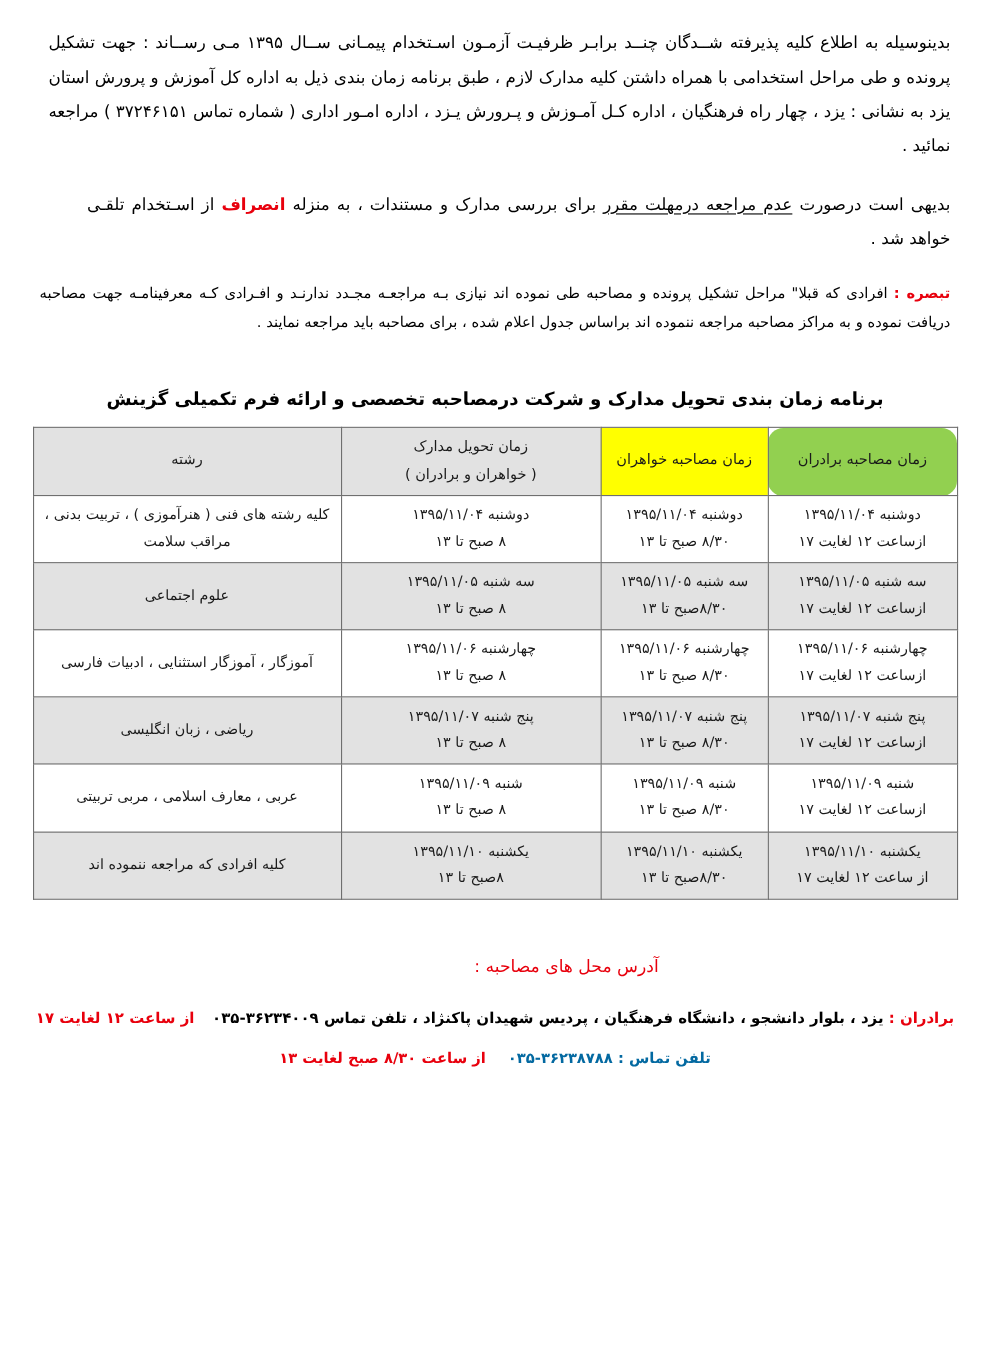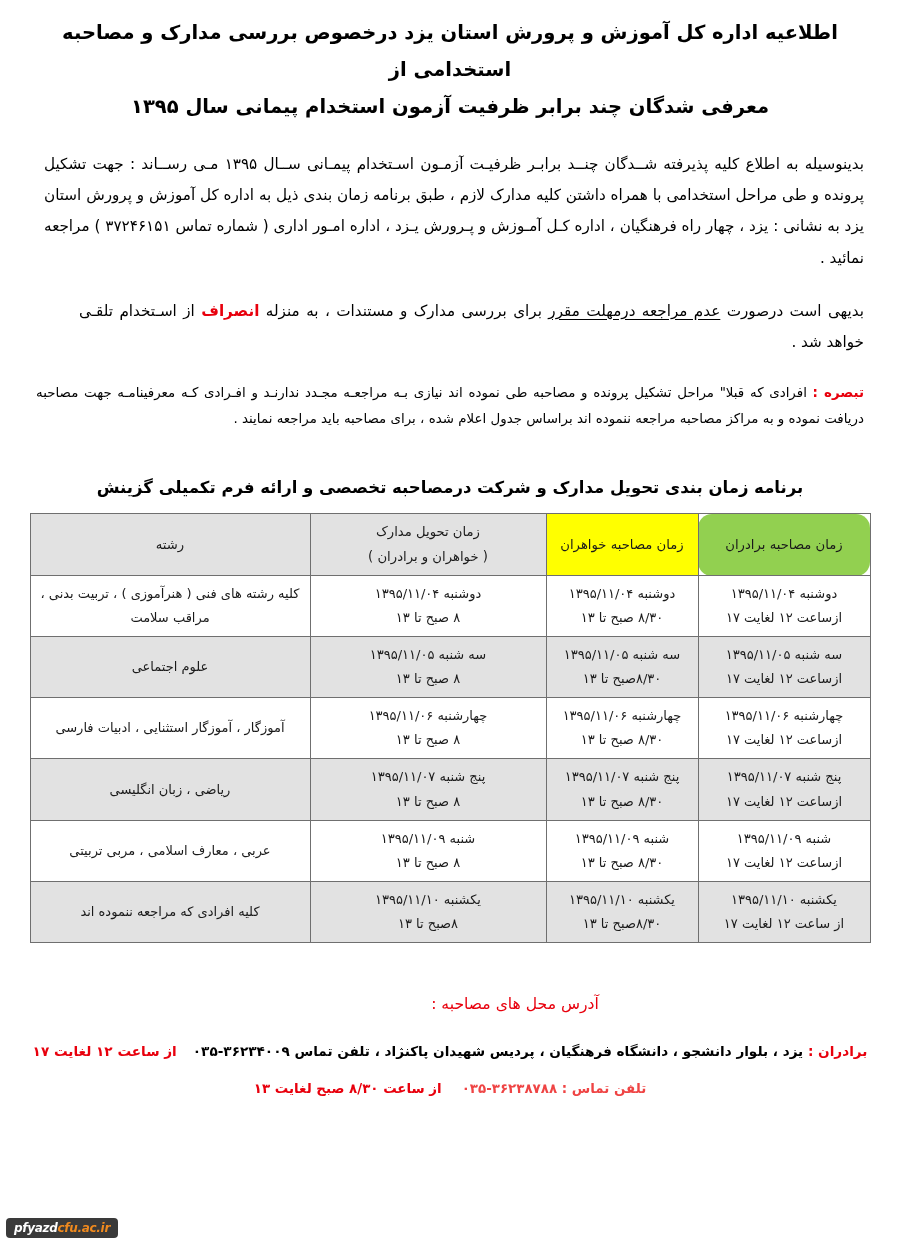--- a/index.html
+++ b/index.html
@@ -134,21 +134,21 @@
   .addr-line .body { color: #000; font-weight: bold; }
   .addr-line .hours { color: #e8000d; font-weight: bold; margin-right: 16px; }
 
   .phone-line {
     font-size: 13.4px;
     text-align: center;
     margin-top: 16px;
     font-weight: bold;
     padding: 0 24px;
   }
-  .phone-line .ph { color: #ef4444; }
+  .phone-line .ph { color: #0369a1; }
   .phone-line .hours { color: #e8000d; margin-right: 20px; }
 
   
   .watermark {
     position: absolute;
     left: 6px;
     bottom: 0;
     background: #3a3a3a;
     border-radius: 4px;
     padding: 4px 8px;
@@ -161,24 +161,20 @@
     line-height: 1;
   }
   .watermark .wm-a { color: #ffffff; }
   .watermark .wm-b { color: #f08a1e; }
 </style>
 </head>
 <body>
 
 <div class="page">
 
-  <div class="title-block">
-    <div class="title-line">اطلاعیه اداره کل آموزش و پرورش استان یزد درخصوص بررسی مدارک و مصاحبه استخدامی از</div>
-    <div class="title-line">معرفی شدگان چند برابر ظرفیت آزمون استخدام پیمانی سال ۱۳۹۵</div>
-  </div>
 
   <div class="para para-gap-1">بدینوسیله به اطلاع کلیه پذیرفته شــدگان چنــد برابـر ظرفیـت آزمـون اسـتخدام پیمـانی ســال ۱۳۹۵ مـی رســاند : جهت تشکیل پرونده و طی مراحل استخدامی با همراه داشتن کلیه مدارک  لازم ، طبق برنامه زمان بندی ذیل به اداره کل آموزش و پرورش استان یزد به نشانی : یزد ، چهار راه فرهنگیان ، اداره کـل آمـوزش و پـرورش یـزد ، اداره امـور اداری ( شماره تماس  ۳۷۲۴۶۱۵۱ ) مراجعه نمائید .</div>
 
   <div class="para para-gap-2">
     <span>بدیهی است درصورت </span><span class="u-underline">عدم مراجعه درمهلت مقرر</span><span> برای بررسی مدارک و مستندات ، به منزله </span><span class="red-bold">انصراف</span><span> از اسـتخدام تلقـی خواهد شد .</span>
   </div>
 
 
   <div class="para note para-gap-4">
     <span class="red-bold">تبصره :</span><span> افرادی که قبلا" مراحل تشکیل پرونده و مصاحبه طی نموده اند نیازی بـه مراجعـه مجـدد ندارنـد و افـرادی کـه معرفینامـه جهت مصاحبه دریافت نموده و به مراکز مصاحبه مراجعه ننموده اند براساس جدول اعلام شده ، برای مصاحبه باید مراجعه نمایند .</span>

